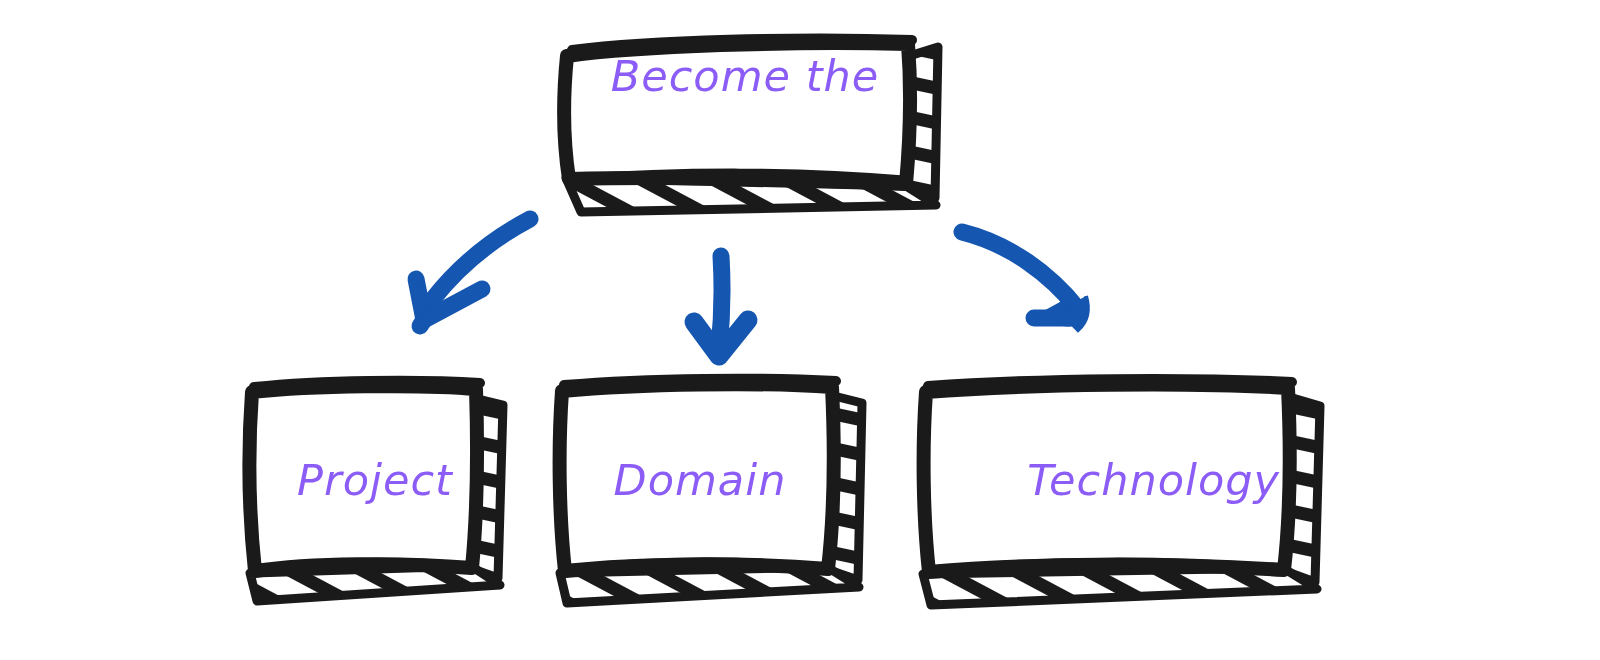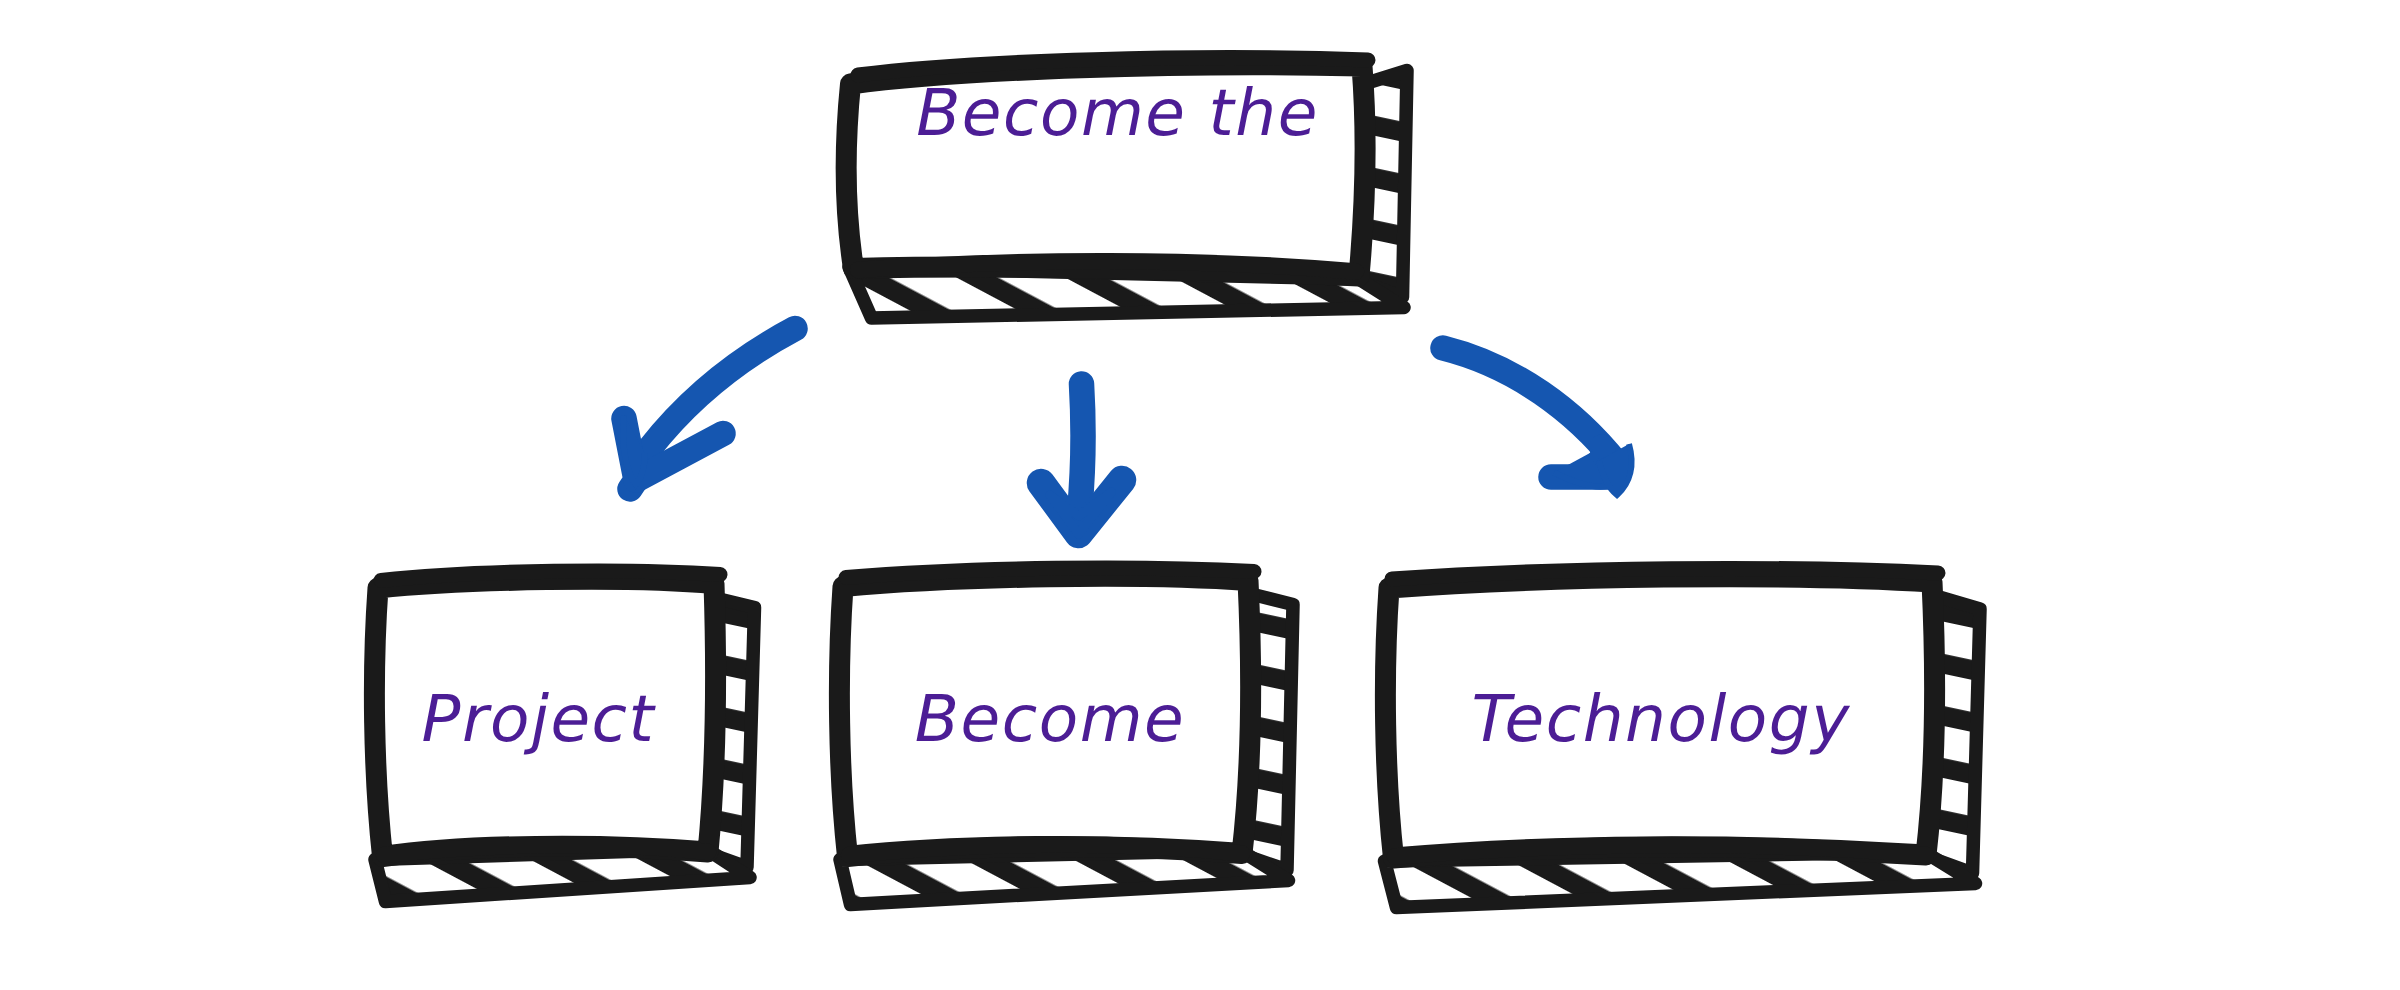--- a/index.html
+++ b/index.html
@@ -18,42 +18,42 @@
     overflow: hidden;
   }
   #scene {
     position: absolute;
     inset: 0;
     width: 1600px;
     height: 660px;
   }
   .node-label {
     position: absolute;
-    color: #4c1d95;
+    color: #8b5cf6;
     font-family: "DejaVu Sans", sans-serif;
     font-style: italic;
     font-weight: 400;
     white-space: nowrap;
     text-align: center;
     letter-spacing: 1px;
     pointer-events: none;
   }
   .node-label.top {
     font-size: 43px;
     line-height: 57px;
     font-style: italic;
   }
   .node-label.leaf {
     font-size: 43px;
     line-height: 50px;
   }
   .lbl-top      { left: 585px; top: 48px;  width: 320px; }
-  .lbl-project  { left: 244px; top: 455px; width: 230px; font-style: italic; }
+  .lbl-project  { left: 260px; top: 455px; width: 230px; font-style: italic; }
   .lbl-domain   { left: 570px; top: 455px; width: 260px; }
-  .lbl-tech     { left: 935px; top: 455px; width: 345px; }
+  .lbl-tech     { left: 935px; top: 455px; width: 345px; text-align: right; }
 </style>
 </head>
 <body>
 
 <div id="canvas">
 
   <svg id="scene" viewBox="0 0 1600 660" xmlns="http://www.w3.org/2000/svg">
 
     <defs>
 
@@ -162,17 +162,17 @@
       </g>
     </g>
   </svg>
 
   <div class="node-label top lbl-top">
     <div>Become the</div>
   </div>
 
   <div class="node-label leaf lbl-project">Project</div>
 
-  <div class="node-label leaf lbl-domain">Become</div>
+  <div class="node-label leaf lbl-domain">Domain</div>
 
   <div class="node-label leaf lbl-tech">Technology</div>
 
 </div>
 
 </body></html>

